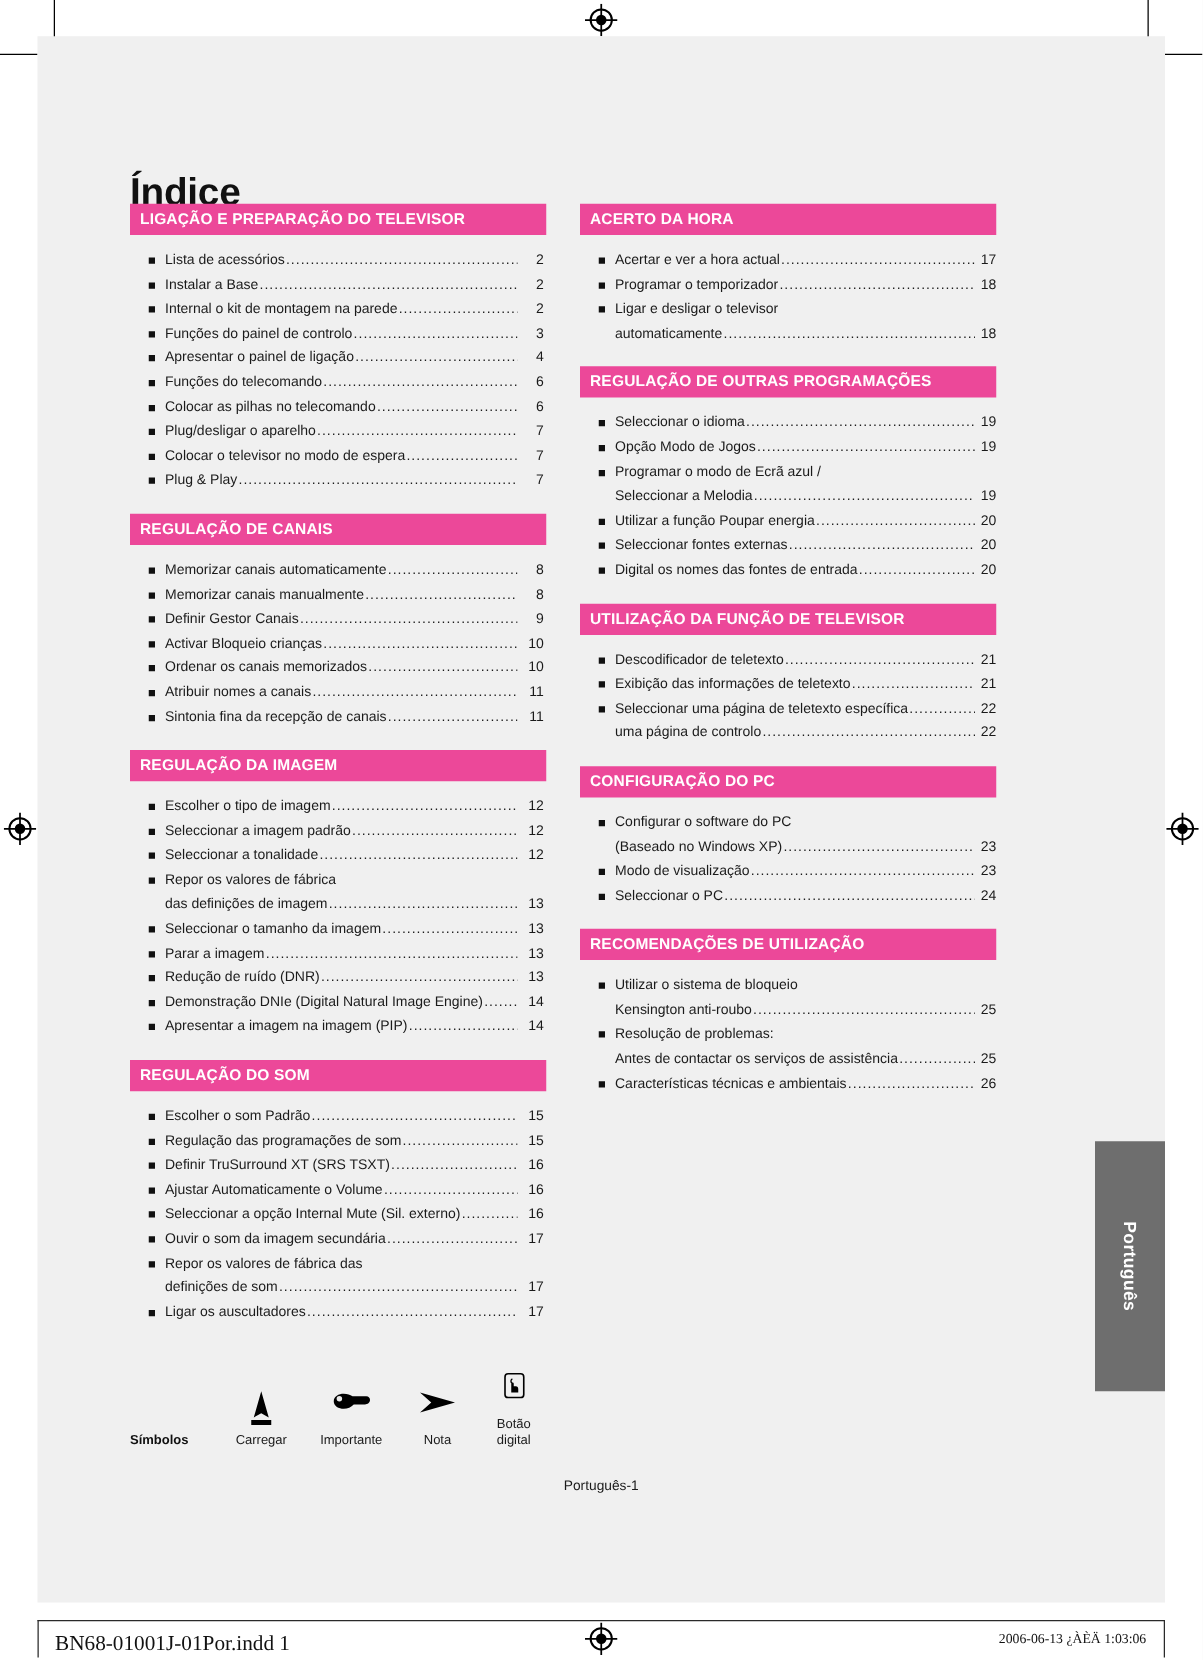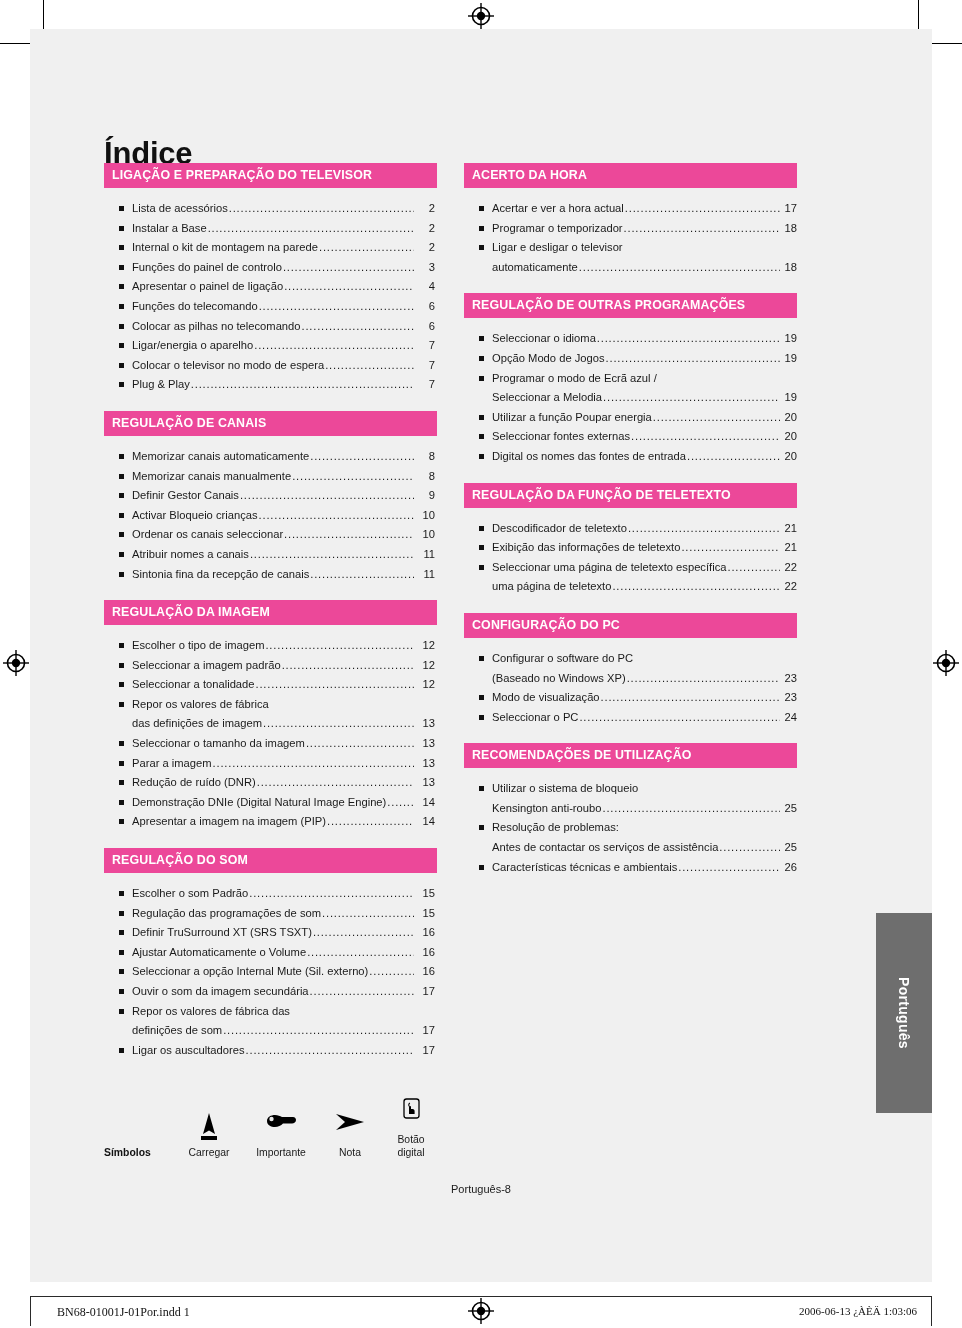--- a/index.html
+++ b/index.html
@@ -202,24 +202,24 @@
     background: #2a2a2a;
   }
   .slug .tick-l {
     position: absolute; left: 30px; top: 0; width: 1px; height: 30px; background: #2a2a2a;
   }
   .slug .tick-r {
     position: absolute; left: 931px; top: 0; width: 1px; height: 30px; background: #2a2a2a;
   }
   .slug .slug-left {
     position: absolute;
-    left: 57px;
+    left: 44px;
     top: 9px;
     font-family: "Liberation Serif", serif;
-    font-size: 12px;
+    font-size: 17px;
     color: #111;
   }
   .slug .slug-right {
     position: absolute;
     right: 45px;
     top: 9px;
     font-family: "Liberation Serif", serif;
     font-size: 11px;
     color: #111;
   }
@@ -299,21 +299,21 @@
           <span class="pg">6</span>
         </div>
         <div class="entry">
           <span class="bullet"></span>
           <span class="etxt">Colocar as pilhas no telecomando</span>
           <span class="dots">........................................................................................................................</span>
           <span class="pg">6</span>
         </div>
         <div class="entry">
           <span class="bullet"></span>
-          <span class="etxt">Ligar/energia o aparelho</span>
+          <span class="etxt">Plug/desligar o aparelho</span>
           <span class="dots">........................................................................................................................</span>
           <span class="pg">7</span>
         </div>
         <div class="entry">
           <span class="bullet"></span>
           <span class="etxt">Colocar o televisor no modo de espera</span>
           <span class="dots">........................................................................................................................</span>
           <span class="pg">7</span>
         </div>
         <div class="entry">
@@ -347,21 +347,21 @@
           <span class="pg">9</span>
         </div>
         <div class="entry">
           <span class="bullet"></span>
           <span class="etxt">Activar Bloqueio crianças</span>
           <span class="dots">........................................................................................................................</span>
           <span class="pg">10</span>
         </div>
         <div class="entry">
           <span class="bullet"></span>
-          <span class="etxt">Ordenar os canais seleccionar</span>
+          <span class="etxt">Ordenar os canais memorizados</span>
           <span class="dots">........................................................................................................................</span>
           <span class="pg">10</span>
         </div>
         <div class="entry">
           <span class="bullet"></span>
           <span class="etxt">Atribuir nomes a canais</span>
           <span class="dots">........................................................................................................................</span>
           <span class="pg">11</span>
         </div>
         <div class="entry">
@@ -568,42 +568,42 @@
         <div class="entry">
           <span class="bullet"></span>
           <span class="etxt">Digital os nomes das fontes de entrada</span>
           <span class="dots">........................................................................................................................</span>
           <span class="pg">20</span>
         </div>
       </div>
     </div>
     <div class="sec-gap"></div>
     <div class="section">
-      <div class="sec-head">REGULAÇÃO DA FUNÇÃO DE TELETEXTO</div>
+      <div class="sec-head">UTILIZAÇÃO DA FUNÇÃO DE TELEVISOR</div>
       <div class="sec-body">
         <div class="entry">
           <span class="bullet"></span>
           <span class="etxt">Descodificador de teletexto</span>
           <span class="dots">........................................................................................................................</span>
           <span class="pg">21</span>
         </div>
         <div class="entry">
           <span class="bullet"></span>
           <span class="etxt">Exibição das informações de teletexto</span>
           <span class="dots">........................................................................................................................</span>
           <span class="pg">21</span>
         </div>
         <div class="entry">
           <span class="bullet"></span>
           <span class="etxt">Seleccionar uma página de teletexto específica</span>
           <span class="dots">........................................................................................................................</span>
           <span class="pg">22</span>
         </div>
         <div class="entry cont">
-          <span class="etxt">uma página de teletexto</span>
+          <span class="etxt">uma página de controlo</span>
           <span class="dots">........................................................................................................................</span>
           <span class="pg">22</span>
         </div>
       </div>
     </div>
     <div class="sec-gap"></div>
     <div class="section">
       <div class="sec-head">CONFIGURAÇÃO DO PC</div>
       <div class="sec-body">
         <div class="entry">
@@ -709,21 +709,21 @@
         </svg>
       </div>
       <div class="lbl">
         <span>Botão</span><br>
         <span>digital</span>
       </div>
     </div>
   </div>
 </div>
 
-<div class="page-folio">Português-8</div>
+<div class="page-folio">Português-1</div>
 
 <div class="side-tab">
   <span>Português</span>
 </div>
 
 <div class="slug">
   <div class="rule"></div>
   <div class="tick-l"></div>
   <div class="tick-r"></div>
   <div class="slug-left">BN68-01001J-01Por.indd   1</div>

